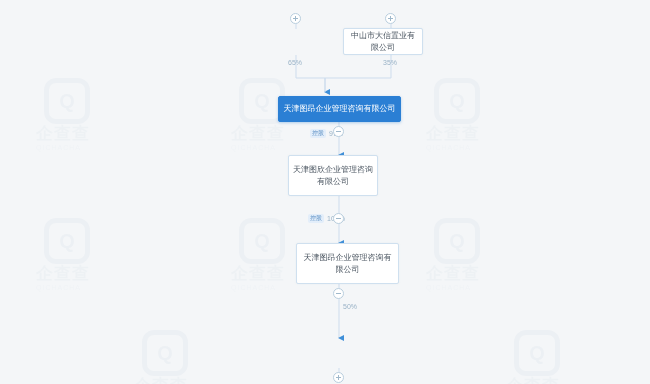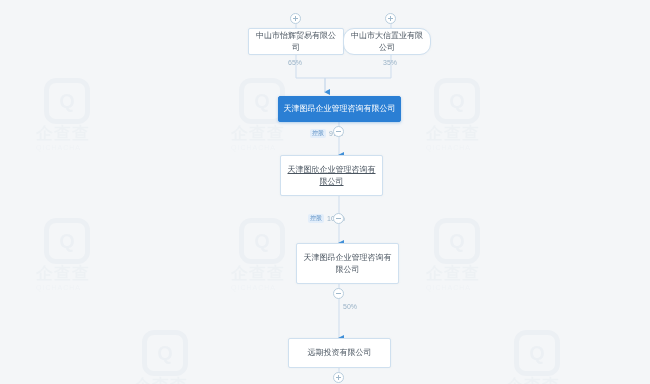--- a/index.html
+++ b/index.html
@@ -242,31 +242,29 @@
     <path d="M 391,24 L 391,29" stroke="#cddced" stroke-width="1" fill="none"></path>
   </svg>
 
   <div class="toggle plus" style="left:290px; top:13px;"></div>
   <div class="toggle plus" style="left:385px; top:13px;"></div>
   <div class="toggle minus" style="left:333px; top:126px;"></div>
   <div class="toggle minus" style="left:333px; top:213px;"></div>
   <div class="toggle minus" style="left:333px; top:288px;"></div>
   <div class="toggle plus" style="left:333px; top:372px;"></div>
 
-  <div class="node" style="left:248px; top:28px; width:96px; height:27px;">中山市怡辉贸易有限公司</div>
-
-  <div class="node" style="left:343px; top:28px; width:88px; height:27px;border-radius:11px;">中山市大信置业有限公司</div>
+
+  <div class="node" style="left:343px; top:28px; width:80px; height:27px;">中山市大信置业有限公司</div>
 
   <div class="node highlight" style="left:278px; top:96px; width:123px; height:26px;">天津图昂企业管理咨询有限公司</div>
 
-  <div class="node" style="left:280px; top:155px; width:103px; height:41px;text-decoration:underline;">天津图欣企业管理咨询有限公司</div>
+  <div class="node" style="left:288px; top:155px; width:90px; height:41px;">天津图欣企业管理咨询有限公司</div>
 
   <div class="node" style="left:288px; top:243px; width:103px; height:41px;margin-left:8px;">天津图昂企业管理咨询有限公司</div>
 
-  <div class="node" style="left:288px; top:338px; width:103px; height:30px;">远期投资有限公司</div>
 
   <div class="edge-label" style="left:288px; top:59px;">
     <span class="pct">65%</span>
   </div>
 
   <div class="edge-label" style="left:383px; top:59px;">
     <span class="pct">35%</span>
   </div>
 
   <div class="edge-label" style="left:310px; top:129px;">

